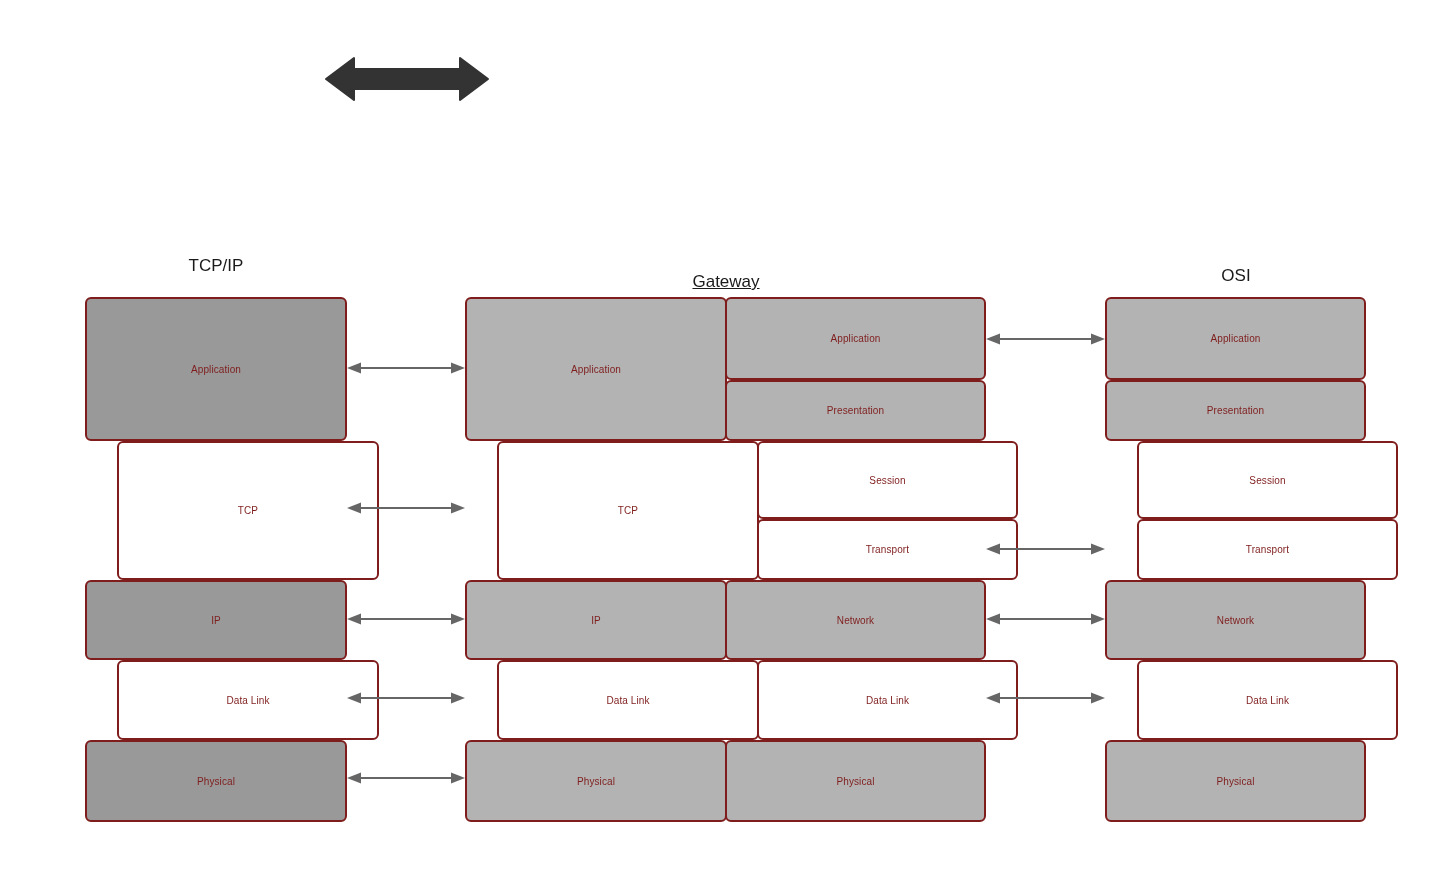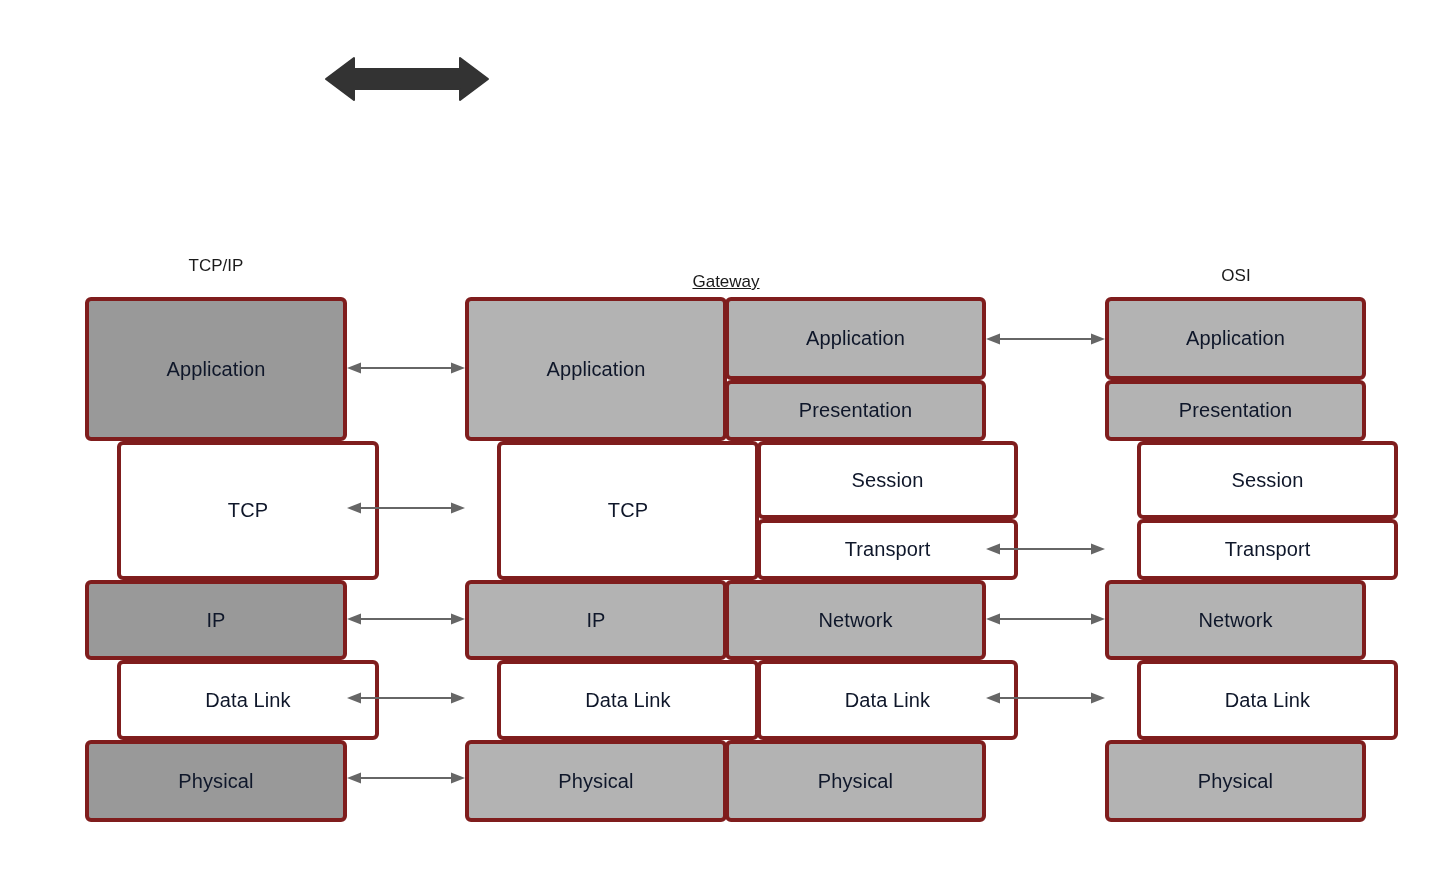--- a/index.html
+++ b/index.html
@@ -35,27 +35,27 @@
 
   
   .stack {
     position: absolute;
     box-sizing: border-box;
   }
 
   .layer {
     position: absolute;
     box-sizing: border-box;
-    border: 4px solid #7f1d1d;
+    border: 2px solid #7f1d1d;
     border-radius: 6px;
     display: flex;
     align-items: center;
     justify-content: center;
-    font-size: 20px;
-    color: #0f172a;
+    font-size: 10px;
+    color: #7f1d1d;
     letter-spacing: 0.1px;
     white-space: nowrap;
   }
 
   .fill-white  { background: #ffffff; margin-left: 32px; }
   .fill-dark   { background: #999999; }
   .fill-light  { background: #b3b3b3; }
 
   
   .conn {

